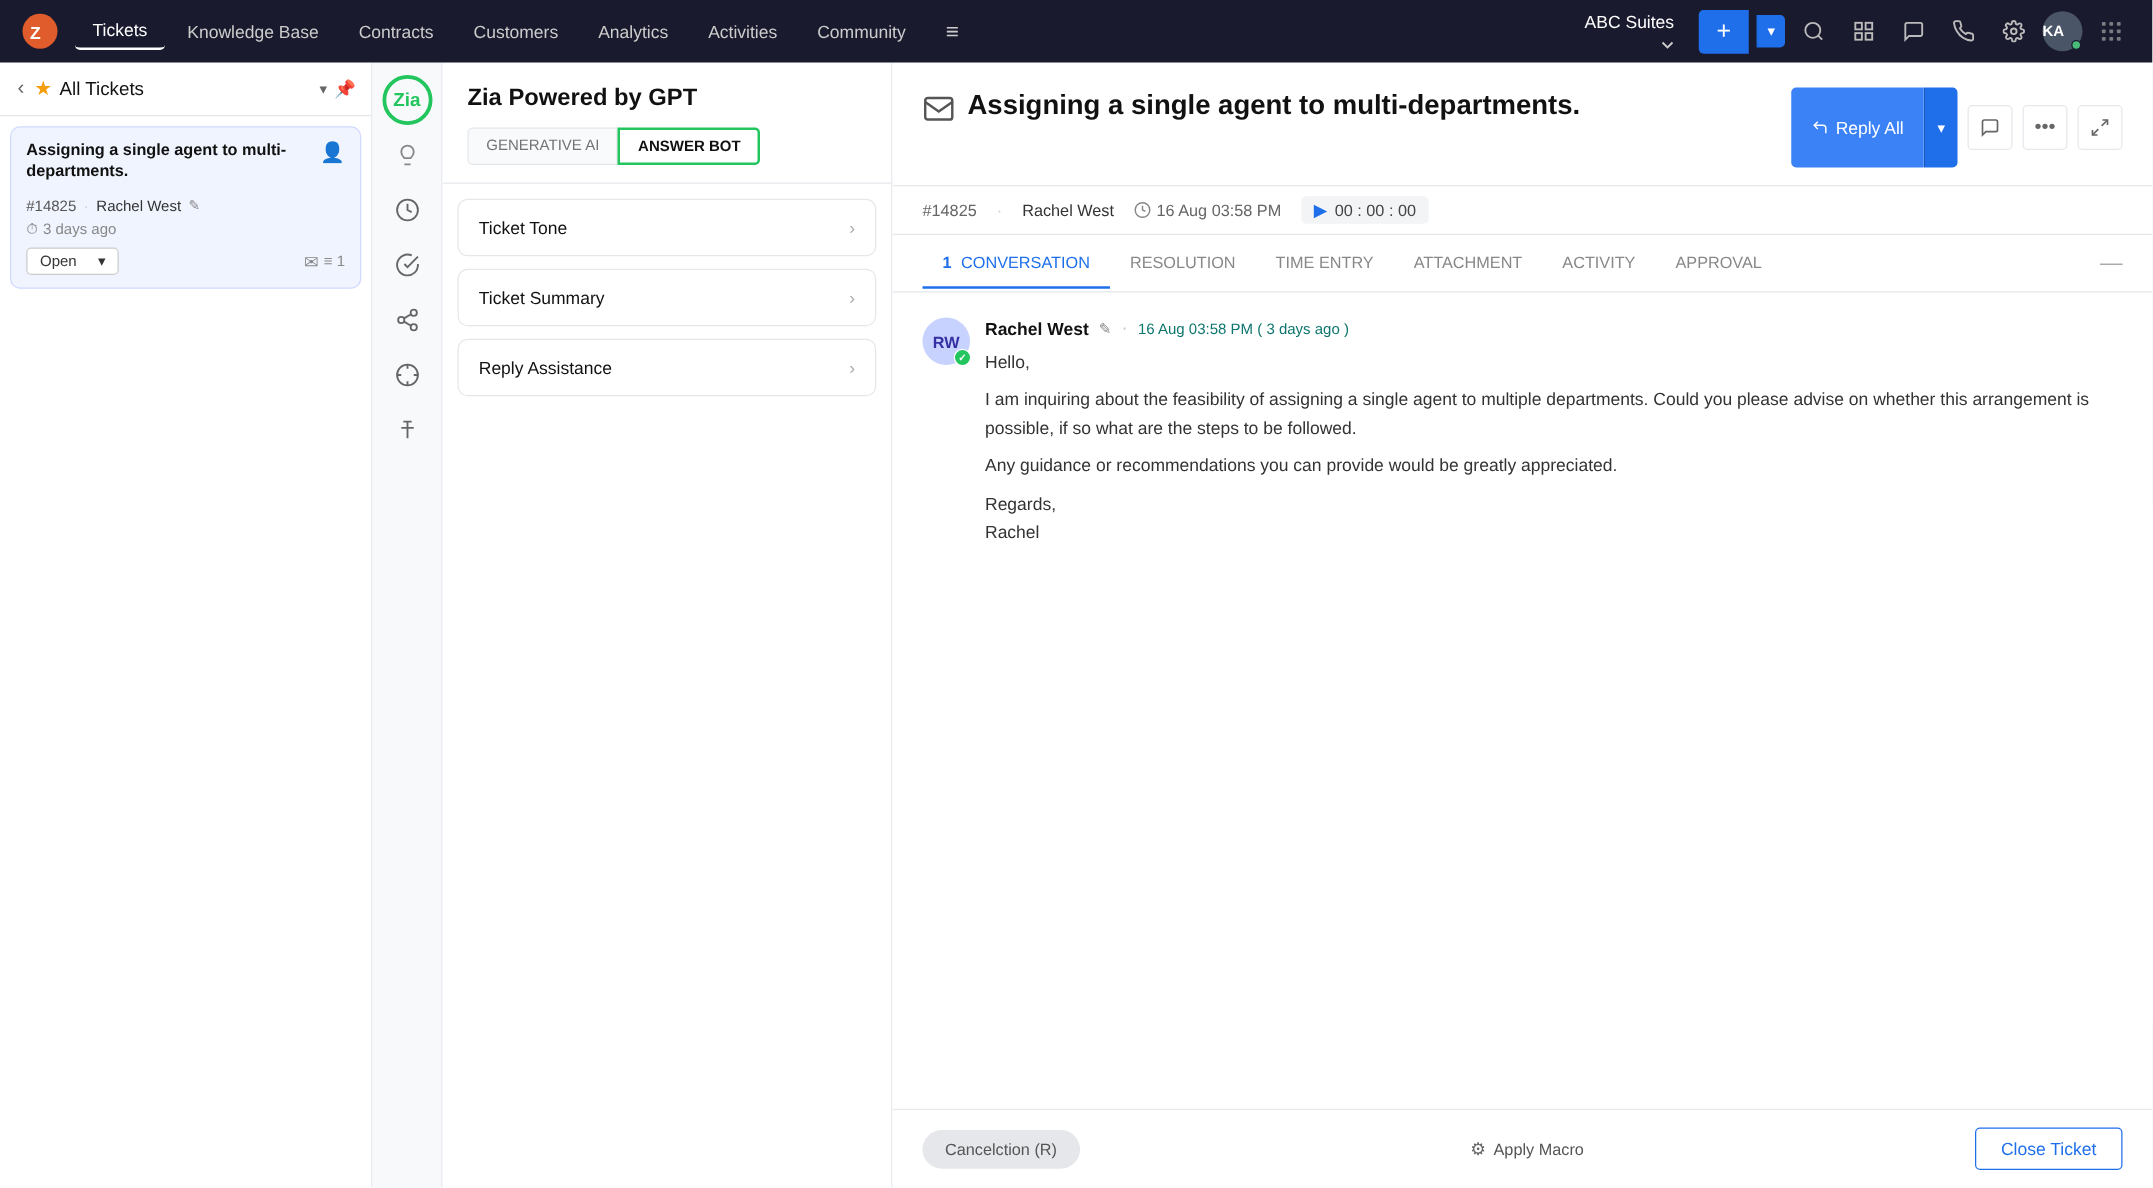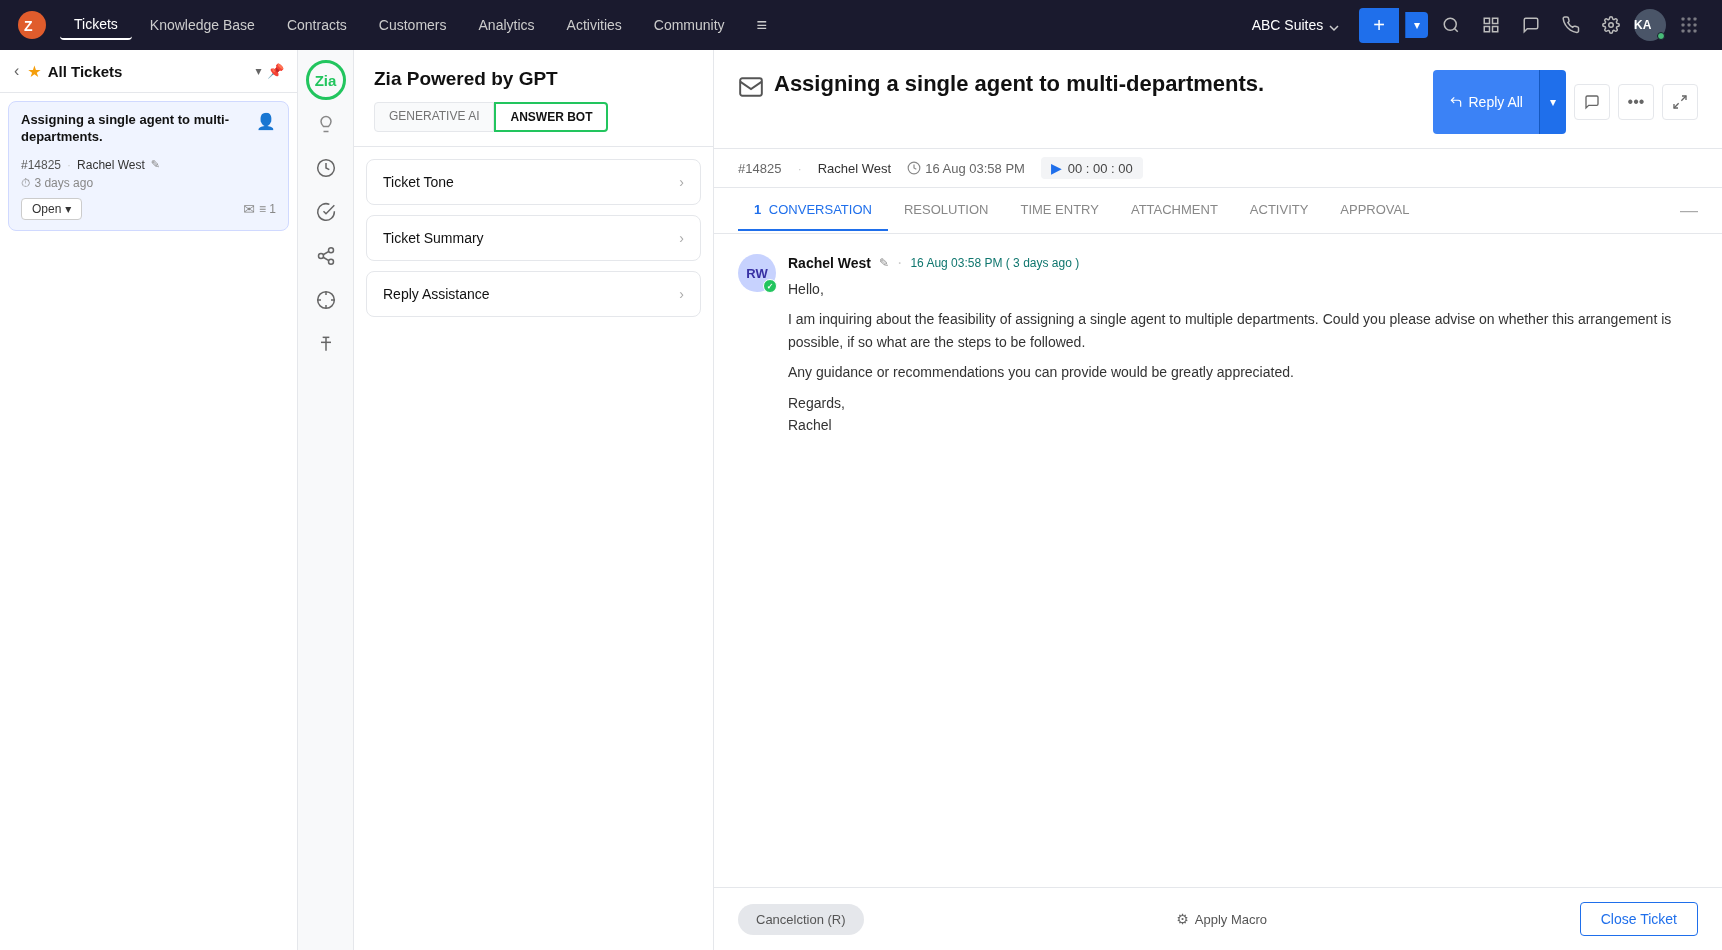--- a/index.html
+++ b/index.html
@@ -13,21 +13,21 @@
     .nav-logo { width: 32px; height: 32px; margin-right: 8px; }
     .nav-logo svg { width: 100%; height: 100%; }
     .nav-item {
       padding: 6px 14px; font-size: 14px; color: #ccc; cursor: pointer;
       border-radius: 4px; white-space: nowrap;
     }
     .nav-item.active { color: #fff; border-bottom: 2px solid #fff; }
     .nav-spacer { flex: 1; }
     .nav-workspace {
       display: flex; align-items: flex-end; gap: 6px; font-size: 14px; color: #fff;
-      cursor: pointer; padding: 4px 8px; border-radius: 4px;
+      cursor: pointer; padding: 4px 8px; border-radius: 4px; flex-direction: column;
     }
     .nav-workspace svg { width: 10px; height: 10px; }
     .nav-actions { display: flex; align-items: center; gap: 6px; margin-left: 8px; }
     .nav-add-btn {
       background: #1f6feb; border: none; color: #fff; border-radius: 4px 0 0 4px;
       padding: 6px 14px; font-size: 20px; cursor: pointer; display: flex; align-items: center;
     }
     .nav-add-dropdown {
       background: #1f6feb; border: none; color: #fff; border-radius: 0 4px 4px 0;
       padding: 6px 8px; font-size: 12px; cursor: pointer; border-left: 1px solid #1558c0;
@@ -62,39 +62,39 @@
     }
     .sidebar-header {
       display: flex; align-items: center; padding: 10px 12px; border-bottom: 1px solid #e5e7eb;
       gap: 6px;
     }
     .sidebar-back-btn {
       background: none; border: none; cursor: pointer; color: #666; font-size: 16px; padding: 2px;
     }
     .sidebar-star { color: #f59e0b; font-size: 16px; cursor: pointer; }
     .sidebar-title {
-      font-size: 15px; font-weight: 700; color: #111; flex: 1; cursor: pointer;
+      font-size: 15px; font-weight: 400; color: #111; flex: 1; cursor: pointer;
     }
     .sidebar-title-chevron { color: #666; font-size: 12px; margin-left: 2px; }
     .sidebar-pin { color: #aaa; font-size: 14px; cursor: pointer; }
 
     .ticket-card {
       margin: 8px; background: #f0f4ff; border-radius: 8px; padding: 10px 12px;
       border: 1px solid #d0d9ff; cursor: pointer;
     }
     .ticket-card-title { font-size: 13px; font-weight: 600; color: #111; margin-bottom: 6px; line-height: 1.3; }
     .ticket-card-meta { display: flex; align-items: center; gap: 6px; font-size: 12px; color: #666; margin-bottom: 4px; }
     .ticket-card-meta .ticket-id { font-weight: 500; color: #555; }
     .ticket-card-meta .agent-name { color: #333; }
     .ticket-card-meta .edit-icon { color: #888; font-size: 11px; }
     .ticket-card-time { font-size: 12px; color: #888; display: flex; align-items: center; gap: 4px; margin-bottom: 8px; }
     .ticket-card-footer { display: flex; align-items: center; justify-content: space-between; }
     .ticket-status-btn {
       background: #fff; border: 1px solid #ccc; border-radius: 4px; padding: 3px 10px;
-      font-size: 12px; color: #333; cursor: pointer; display: flex; align-items: center; gap: 4px;
+      font-size: 12px; color: #333; cursor: pointer; display: flex; align-items: center; gap: 17px;
     }
     .ticket-card-actions { display: flex; gap: 4px; color: #888; font-size: 14px; align-items: center; }
 
     
     .zia-sidebar {
       width: 56px; background: #f8f9fa; border-right: 1px solid #e5e7eb;
       display: flex; flex-direction: column; align-items: center; padding: 10px 0; gap: 4px;
       flex-shrink: 0;
     }
     .zia-icon-btn {

